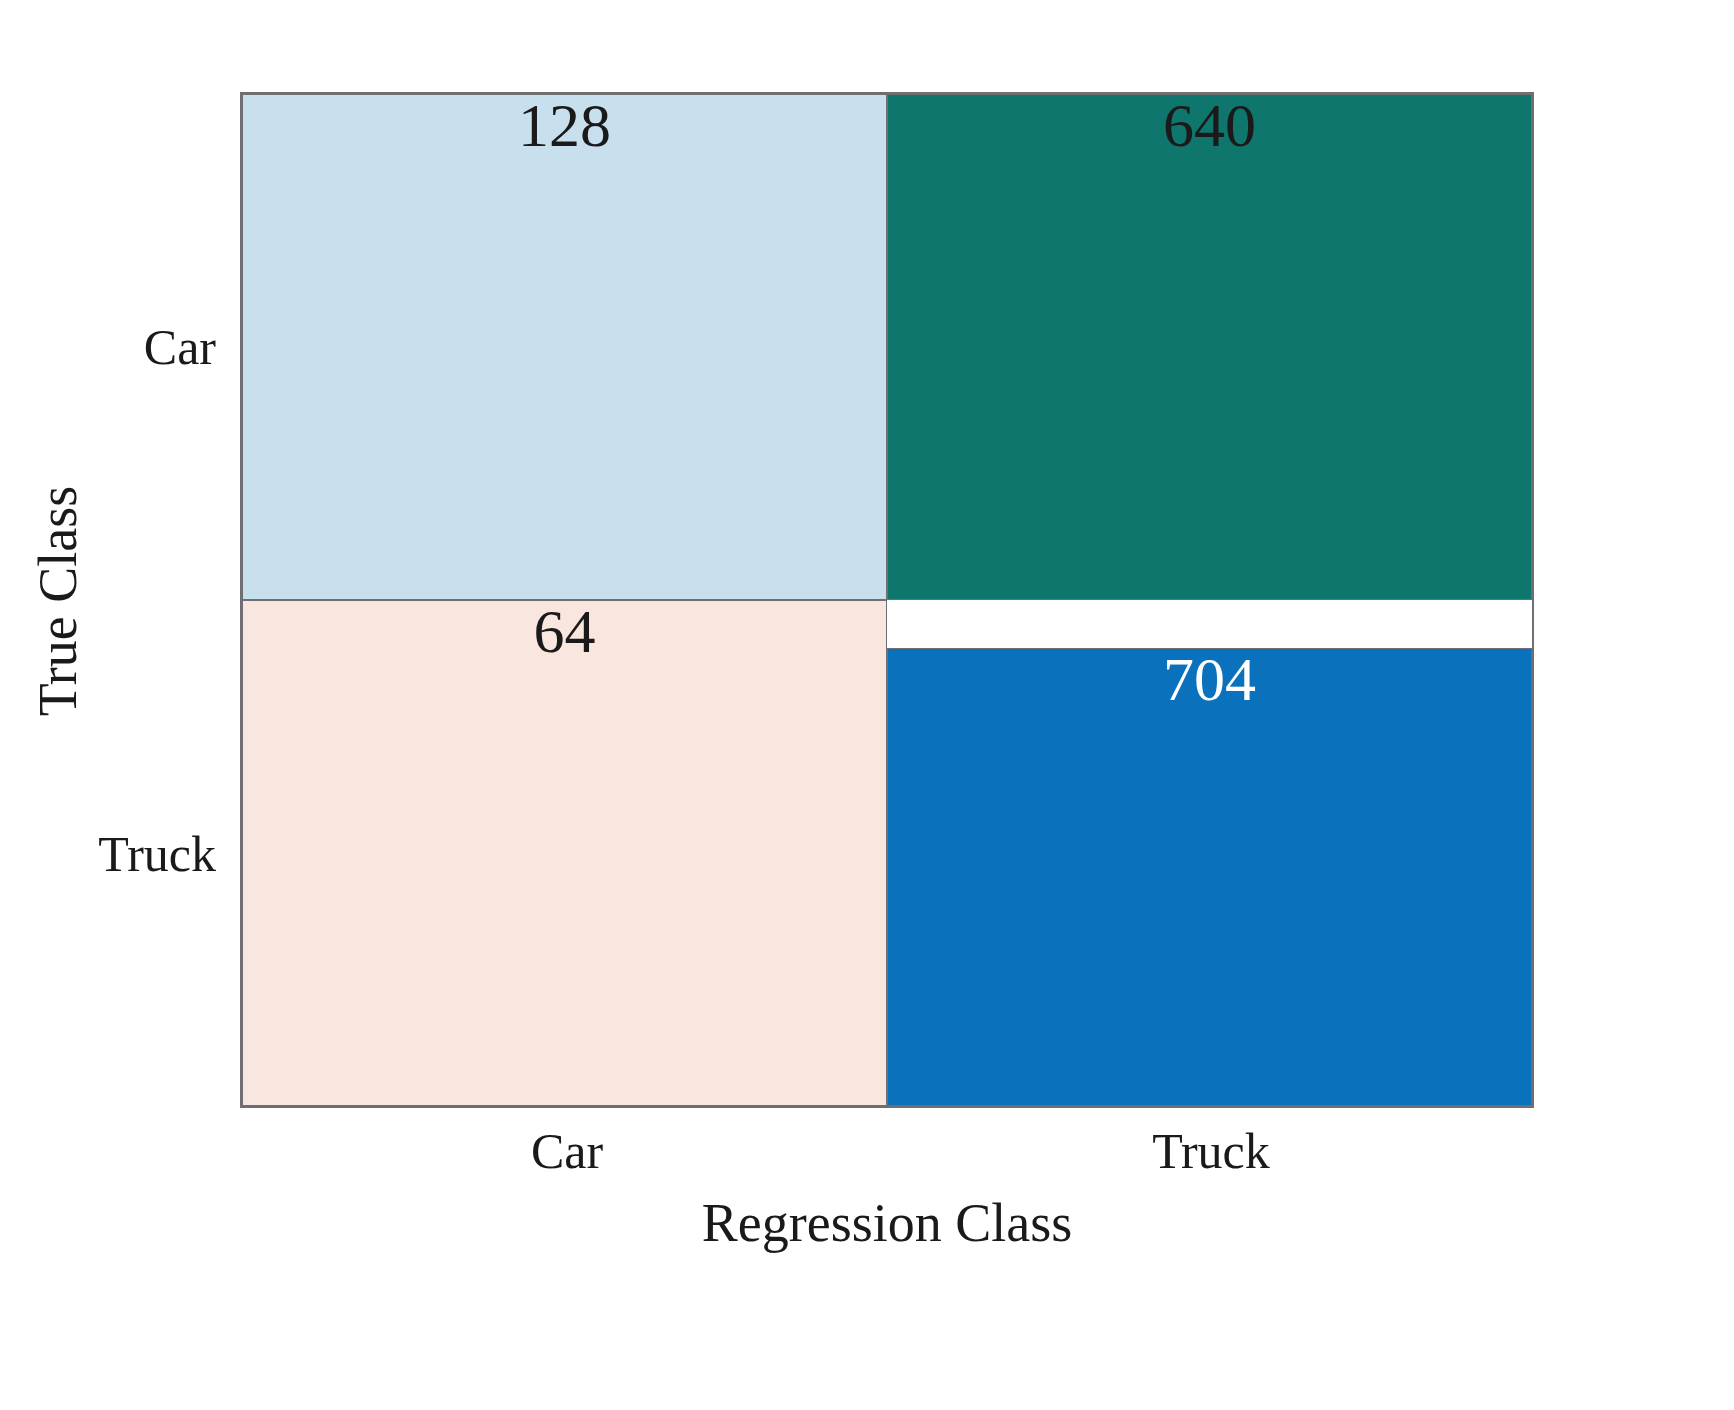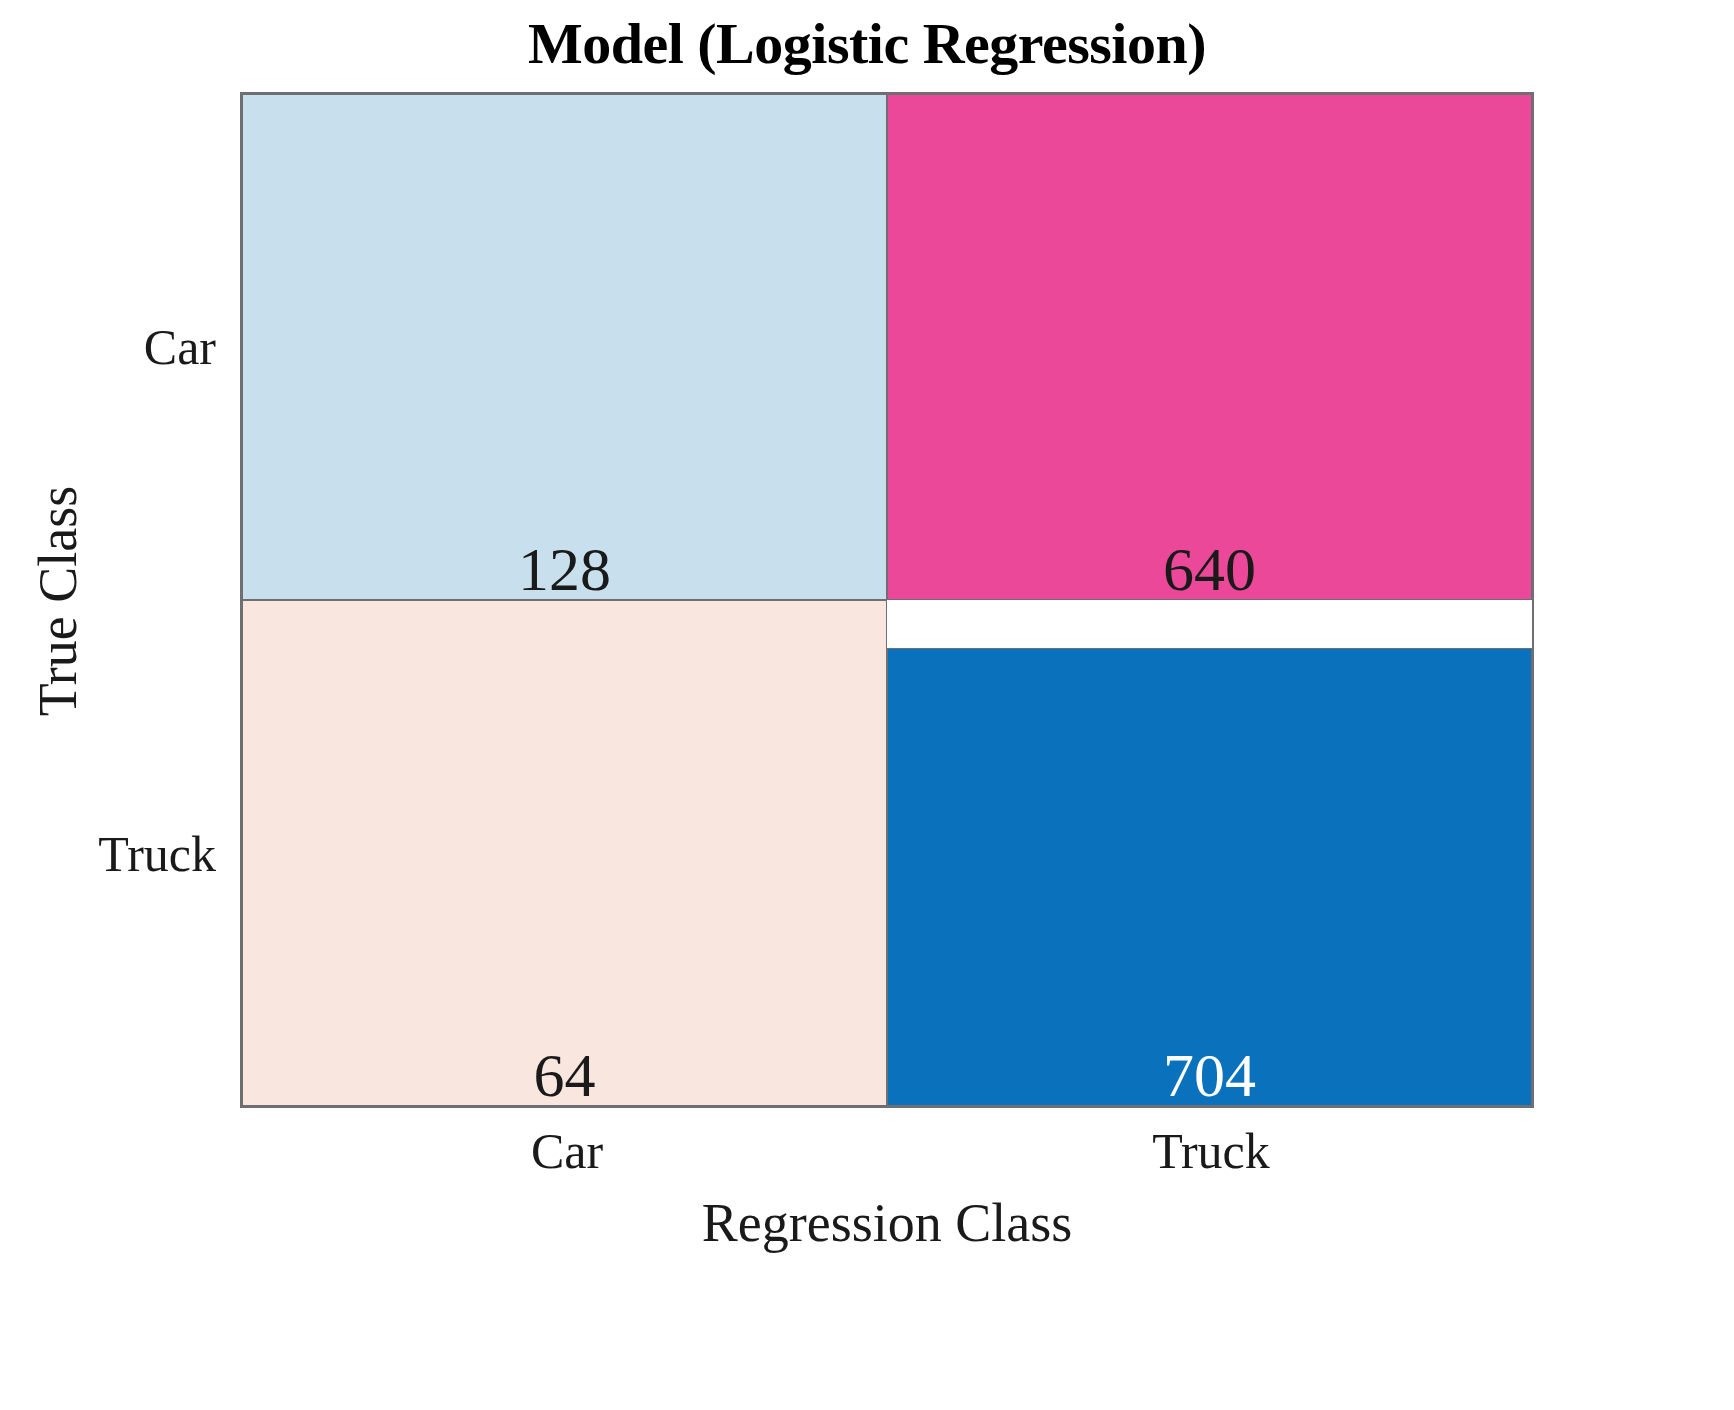--- a/index.html
+++ b/index.html
@@ -46,21 +46,21 @@
     grid-template-columns: 1fr 1fr;
     grid-template-rows: 1fr 1fr;
     border: 2px solid #6f6f73;
     box-sizing: border-box;
     background: #ffffff;
   }
 
   .matrix-cell {
     position: relative;
     display: flex;
-    align-items: flex-end;
+    align-items: flex-start;
     justify-content: center;
     box-sizing: border-box;
     outline: 1px solid #6f6f73;
     outline-offset: -1px;
   }
 
   .cell-value {
     font-size: 62px;
     line-height: 1;
     font-weight: normal;
@@ -115,34 +115,33 @@
     font-size: 54px;
     color: #1a1a1a;
     white-space: nowrap;
   }
 </style>
 </head>
 <body style="background-color: rgb(255, 255, 255);">
 
 <div id="figure">
 
-  <div id="chart-title">Model (Logistic Regression)</div>
 
   <div id="y-axis-title">True Class</div>
 
   <div class="row-tick" id="row-tick-0">Car</div>
   <div class="row-tick" id="row-tick-1">Truck</div>
 
   <div id="matrix-grid">
 
     <div class="matrix-cell" style="background-color: rgb(200, 223, 238);">
       <span class="cell-value" style="color: rgb(26, 26, 26);">128</span>
     </div>
 
-    <div class="matrix-cell" style="background-color: #ec4899;">
+    <div class="matrix-cell" style="background-color: #0f766e;">
       <span class="cell-value" style="color: rgb(26, 26, 26);">640</span>
     </div>
 
     <div class="matrix-cell" style="background-color: rgb(248, 230, 223);">
       <span class="cell-value" style="color: rgb(26, 26, 26);">64</span>
     </div>
 
     <div class="matrix-cell" style="background-color: rgb(10, 113, 189); margin-top: 48px;">
       <span class="cell-value" style="color: rgb(255, 255, 255);">704</span>
     </div>

